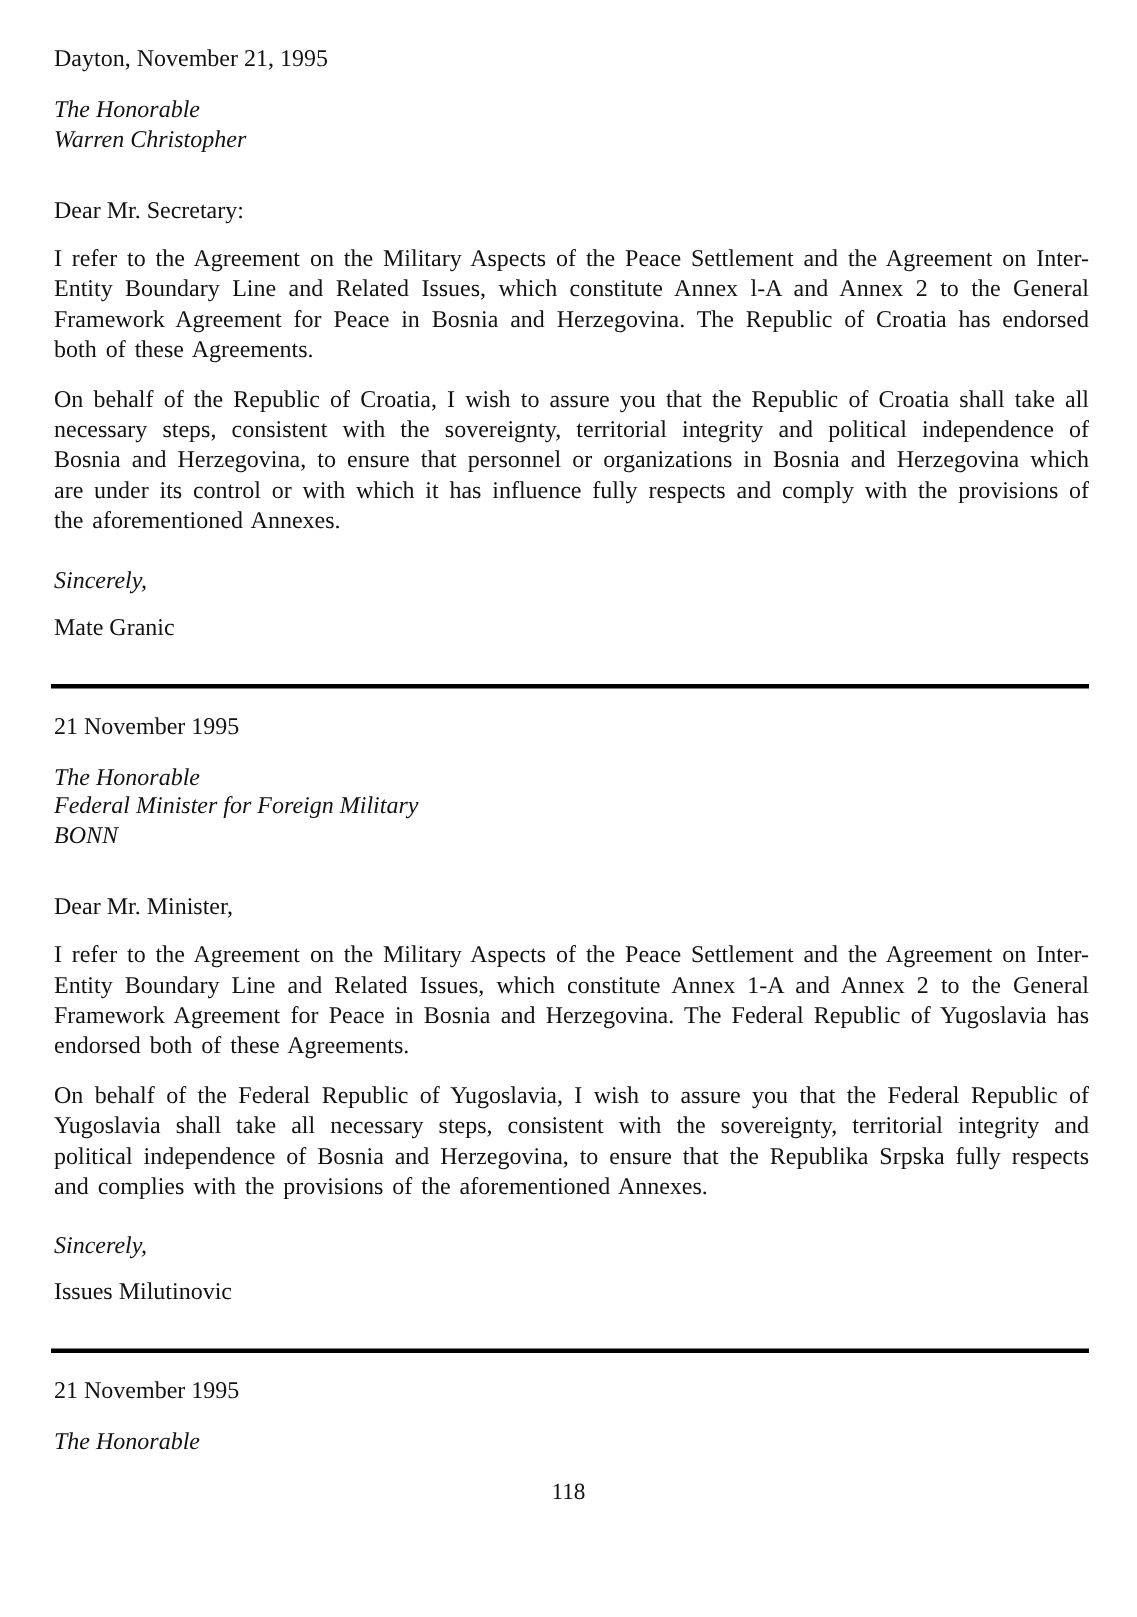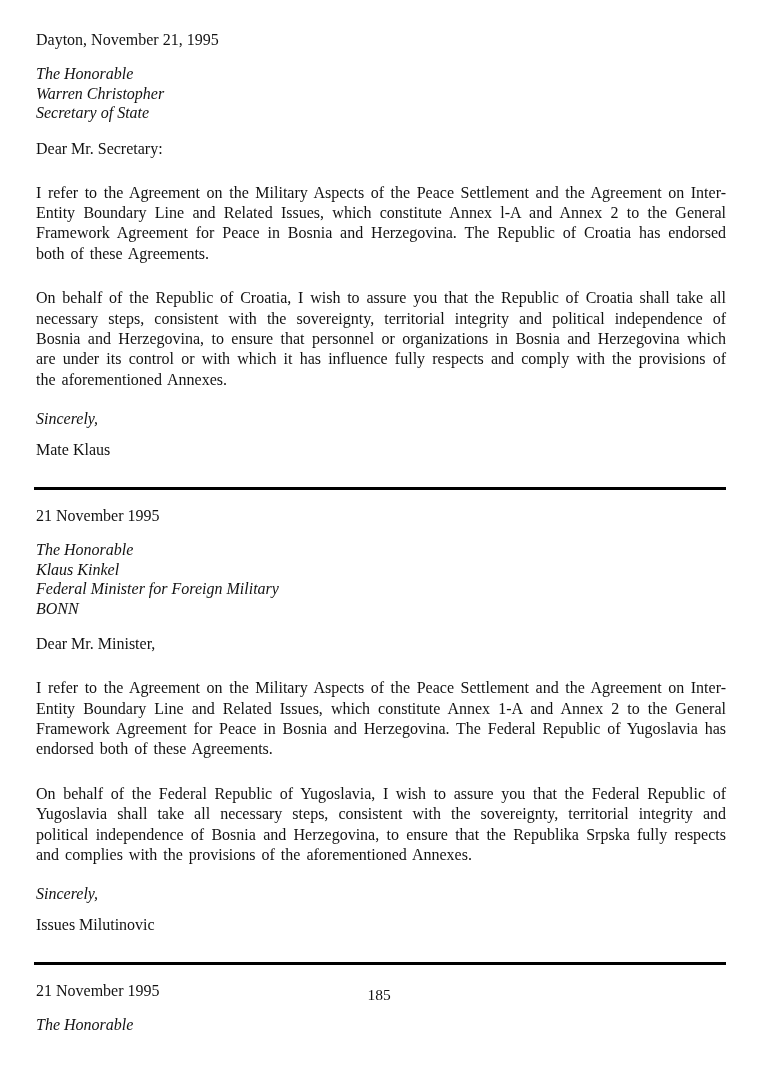--- a/index.html
+++ b/index.html
@@ -28,26 +28,26 @@
   }
   .address {
     margin: 0 0 12px 0;
     font-style: italic;
   }
   .address p {
     margin: 0;
     line-height: 19.5px;
   }
   .salutation {
-    margin: 16px 0 12px 0;
+    margin: 28px 0 12px 0;
     line-height: 20px;
   }
   .para {
     text-align: justify;
-    margin: 24px 0 12px 0;
+    margin: 12px 0 12px 0;
     line-height: 20.4px;
     word-spacing: 2px;
   }
   .closing {
     margin: 19px 0 0 0;
     line-height: 20px;
     font-style: italic;
   }
   .signature {
     margin: 11px 0 0 0;
@@ -71,50 +71,48 @@
 </head>
 <body>
 
 <div class="page">
 
   <section class="letter">
     <p class="dateline">Dayton, November 21, 1995</p>
     <div class="address">
       <p>The Honorable</p>
       <p>Warren Christopher</p>
-      <p>Secretary of State</p>
     </div>
     <p class="salutation">Dear Mr. Secretary:</p>
     <p class="para">I refer to  the Agreement on the Military Aspects of the Peace Settlement and the Agreement on Inter-Entity Boundary  Line and Related Issues, which constitute Annex l-A and Annex 2 to  the General Framework Agreement for Peace in Bosnia and Herzegovina. The Republic of Croatia has endorsed both of these Agreements.</p>
     <p class="para">On behalf of the  Republic of Croatia, I wish to assure you that the Republic of Croatia shall take all necessary steps, consistent with the sovereignty, territorial integrity and political independence of Bosnia and Herzegovina, to ensure that personnel or organizations in Bosnia and Herzegovina which are under its control or with which it has influence fully respects and comply with the provisions of the aforementioned Annexes.</p>
     <p class="closing">Sincerely,</p>
-    <p class="signature">Mate Klaus</p>
+    <p class="signature">Mate Granic</p>
   </section>
 
   <hr class="rule">
 
   <section class="letter">
     <p class="dateline">21 November 1995</p>
     <div class="address">
       <p>The Honorable</p>
-      <p>Klaus Kinkel</p>
       <p>Federal Minister for Foreign Military</p>
       <p>BONN</p>
     </div>
     <p class="salutation">Dear Mr. Minister,</p>
     <p class="para">I refer to  the Agreement on the Military Aspects of the Peace Settlement and the Agreement on Inter-Entity  Boundary Line and Related Issues, which constitute Annex 1-A and Annex 2 to the General Framework Agreement for Peace in Bosnia and Herzegovina. The Federal Republic of Yugoslavia has endorsed both of these Agreements.</p>
     <p class="para">On behalf of the Federal Republic of Yugoslavia, I wish to assure you that the Federal Republic of Yugoslavia shall take all necessary steps, consistent with the sovereignty, territorial integrity and political independence of Bosnia and Herzegovina, to ensure that the Republika Srpska fully respects and complies with the provisions of the aforementioned Annexes.</p>
     <p class="closing">Sincerely,</p>
     <p class="signature">Issues Milutinovic</p>
   </section>
 
   <hr class="rule">
 
   <section class="letter">
     <p class="dateline">21 November 1995</p>
     <div class="address">
       <p>The Honorable</p>
     </div>
   </section>
 
-  <div class="page-number">185</div>
+  <div class="page-number">118</div>
 
 </div>
 
 </body></html>

